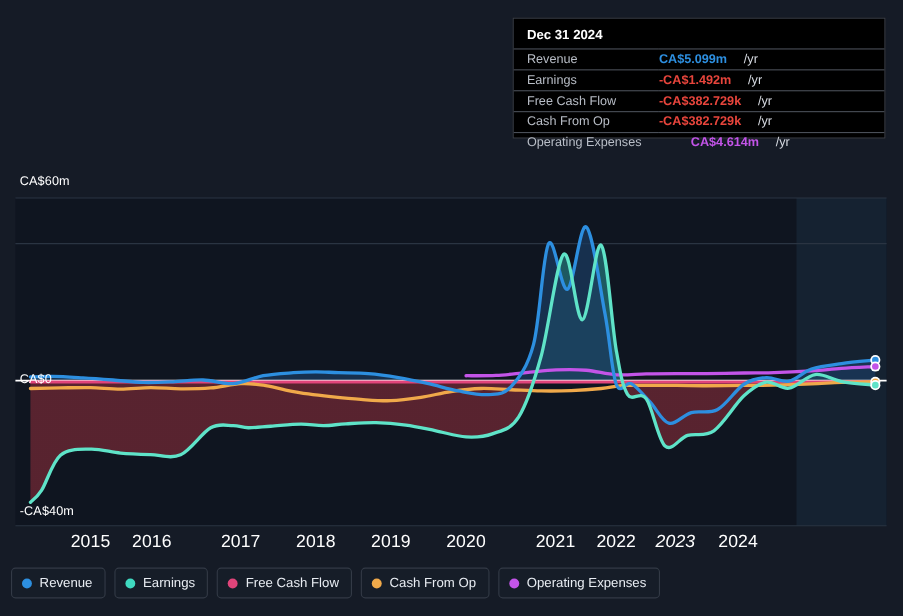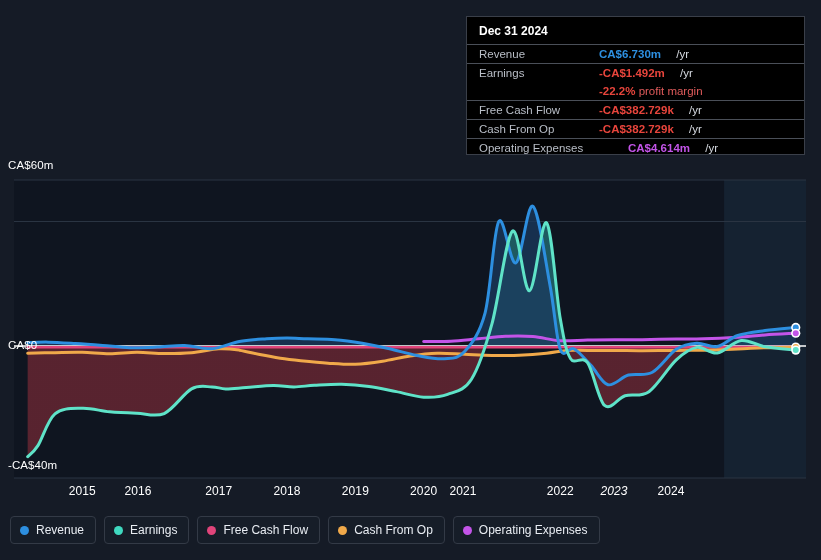--- a/index.html
+++ b/index.html
@@ -15,33 +15,33 @@
   .svg-layer{position:absolute;left:0;top:0;}
 
   
   .axis-label{
     position:absolute;
     font-size:11.5px;
     color:#ffffff;
     white-space:nowrap;
     letter-spacing:.1px;
   }
-  .y-label{left:8px;}
+  .y-label{left:18px;}
   .x-label{
-    font-size:12px;
+    font-size:16px;
     color:#ffffff;
     transform:translateX(-50%);
     top:484px;
   }
 
   
   #tooltip{
     position:absolute;
     left:466px;top:16px;
-    width:339px;height:139px;
+    width:339px;height:110px;
     background:#000000;
     border:1px solid #3a3f49;
     box-sizing:border-box;
     padding:0;
     z-index:40;
   }
   #tooltip .tt-title{
     font-size:12px;
     font-weight:bold;
     color:#ffffff;
@@ -153,41 +153,37 @@
   <div class="axis-label y-label" id="ylab1" style="top:339px">CA$0</div>
   <div class="axis-label y-label" id="ylab2" style="top:459px">-CA$40m</div>
 
   <div id="x-axis-labels">
       <div class="axis-label x-label" style="left: 82.2759px;">2015</div>
       <div class="axis-label x-label" style="left: 138px;">2016</div>
       <div class="axis-label x-label" style="left: 218.828px;">2017</div>
       <div class="axis-label x-label" style="left: 287.103px;">2018</div>
       <div class="axis-label x-label" style="left: 355.379px;">2019</div>
       <div class="axis-label x-label" style="left: 423.655px;">2020</div>
-      <div class="axis-label x-label" style="left: 463px;">2021</div>
+      <div class="axis-label x-label" style="left: 505px;">2021</div>
       <div class="axis-label x-label" style="left: 560.207px;">2022</div>
       <div class="axis-label x-label" style="left: 614px; font-style: italic;">2023</div>
       <div class="axis-label x-label" style="left: 671px;">2024</div>
     </div>
 
   <div id="tooltip">
     <div class="tt-title">Dec 31 2024</div>
     <table>
       <tbody id="tt-body">
           <tr>
             <td class="tt-key">Revenue</td>
-            <td class="tt-val"><span class="tt-num" style="color: rgb(45, 143, 224);">CA$6.730m</span><span class="tt-unit"> /yr</span></td>
+            <td class="tt-val"><span class="tt-num" style="color: rgb(45, 143, 224);">CA$5.099m</span><span class="tt-unit"> /yr</span></td>
           </tr>
           <tr>
             <td class="tt-key">Earnings</td>
             <td class="tt-val"><span class="tt-num" style="color: rgb(232, 69, 60);">-CA$1.492m</span><span class="tt-unit"> /yr</span></td>
-          </tr>
-          <tr class="tt-sub">
-            <td class="tt-key"></td>
-            <td class="tt-val"><span class="tt-num" style="color: rgb(232, 69, 60);">-22.2%</span><span class="tt-margin-txt"> profit margin</span></td>
           </tr>
           <tr>
             <td class="tt-key">Free Cash Flow</td>
             <td class="tt-val"><span class="tt-num" style="color: rgb(232, 69, 60);">-CA$382.729k</span><span class="tt-unit"> /yr</span></td>
           </tr>
           <tr>
             <td class="tt-key">Cash From Op</td>
             <td class="tt-val"><span class="tt-num" style="color: rgb(232, 69, 60);">-CA$382.729k</span><span class="tt-unit"> /yr</span></td>
           </tr>
           <tr>

